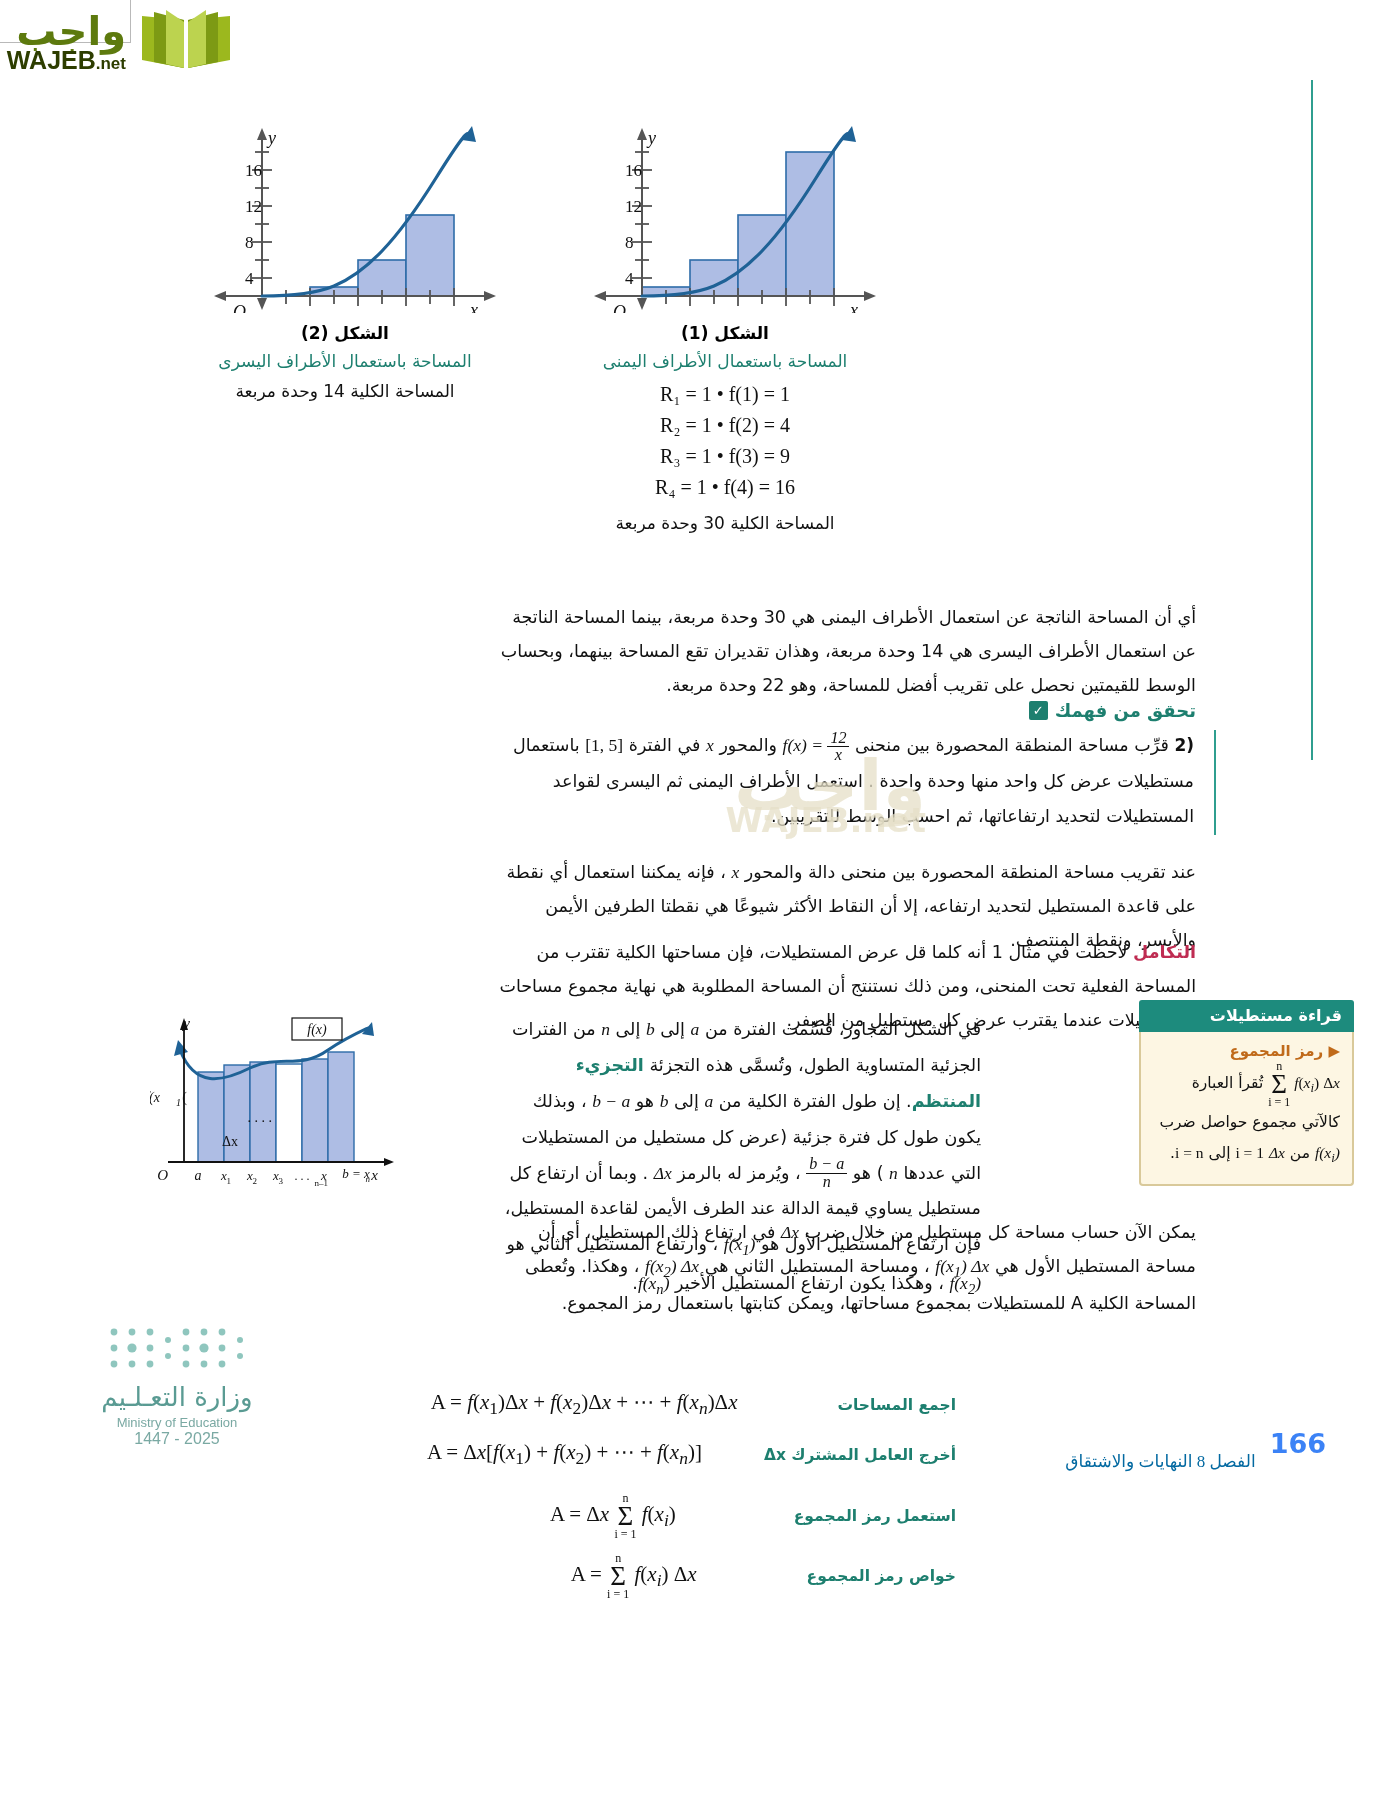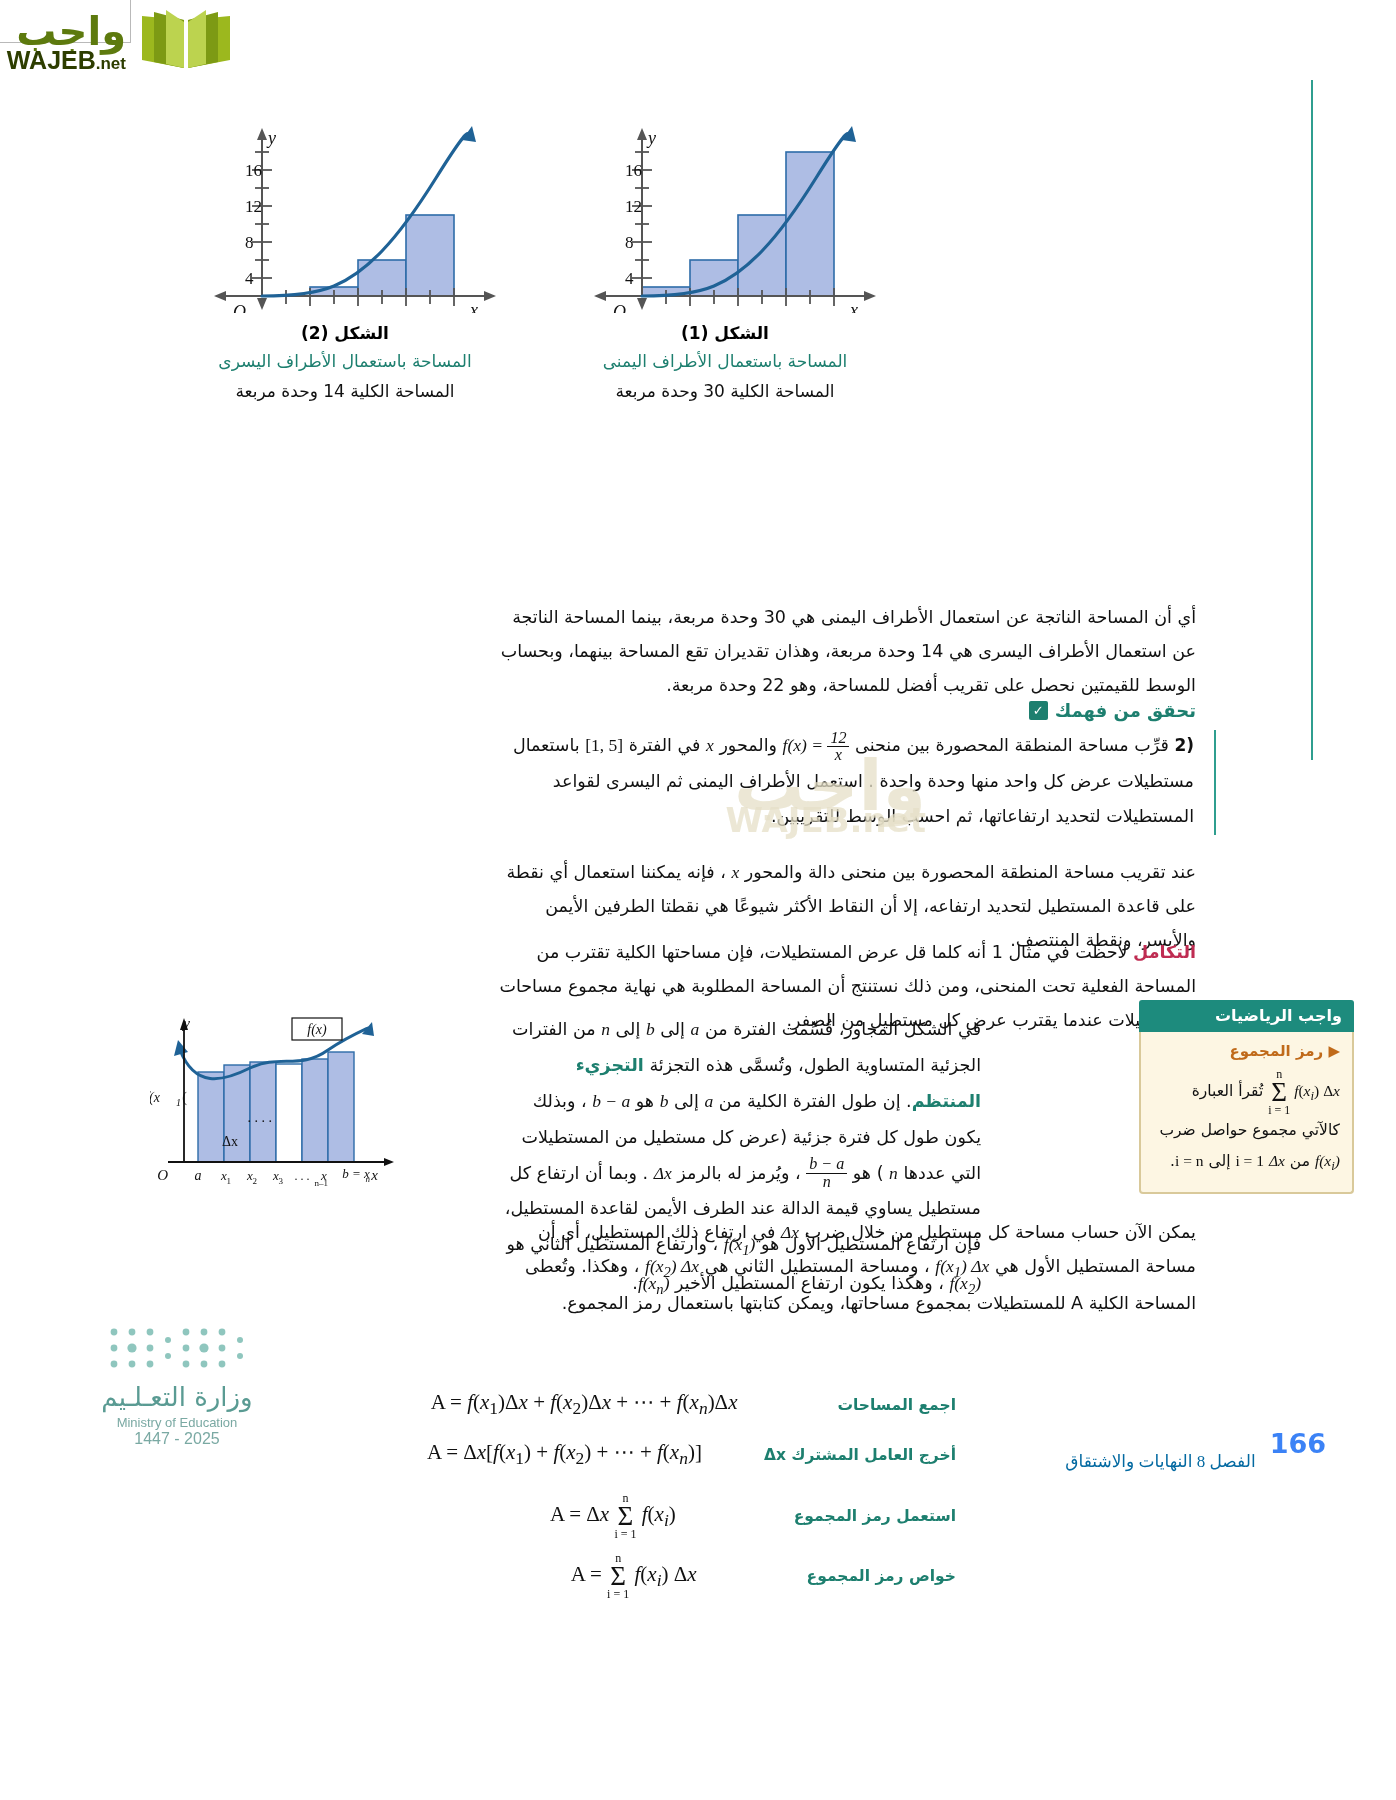--- a/index.html
+++ b/index.html
@@ -89,21 +89,21 @@
     background:#1d8b7d; color:#fff; padding:6px 12px 7px 12px;
     font-family:"DejaVu Sans","Liberation Sans",sans-serif; font-size:16px; font-weight:bold;
     border-radius:3px 3px 0 0; position:relative; z-index:2;
   }
   .sidebox .body {
     background:#fdf6e3; border:2px solid #d9c99a; border-top:none;
     padding:10px 12px 14px 12px; border-radius:0 0 4px 4px;
   }
   .sidebox .sub {
     font-family:"DejaVu Sans","Liberation Sans",sans-serif;
-    font-size:15px; font-weight:bold; color:#c06a1a; margin-bottom:8px;
+    font-size:15px; font-weight:bold; color:#c06a1a; margin-bottom:0;
   }
   .sidebox .txt {
     font-family:"DejaVu Sans","Liberation Sans",sans-serif;
     font-size:15.5px; line-height:1.9; color:#111; text-align:right;
   }
 
   
   .sumwrap { display:inline-block; vertical-align:middle; text-align:center; direction:ltr;
      font-family:"Liberation Serif",serif; line-height:1; }
   .sumwrap .top { display:block; font-size:12px; }
@@ -258,20 +258,26 @@
       <text x="206" y="206" text-anchor="middle" font-family="Liberation Serif, serif" font-size="17" fill="#111">3</text>
       <text x="254" y="206" text-anchor="middle" font-family="Liberation Serif, serif" font-size="17" fill="#111">4</text>
       <text x="278" y="198" font-family="Liberation Serif, serif" font-style="italic" font-size="18" fill="#111">x</text>
       <text x="46" y="200" font-family="Liberation Serif, serif" font-style="italic" font-size="18" fill="#111">O</text>
       <polygon points="62,192 57,180 67,180" fill="#555"></polygon>
       <path d="M62,178 Q110,178 134,168 T182,133 T236,60 T268,16" fill="none" stroke="#1f6296" stroke-width="3.2" stroke-linecap="round"></path>
       <polygon points="272,8 262,22 276,24" fill="#1f6296"></polygon>
     </svg>
     <div class="fig-caption">الشكل (1)</div>
     <div class="fig-sub">المساحة باستعمال الأطراف اليمنى</div>
+    <div class="formula-list">
+      <div>R₁ = 1 • f(1) = 1</div>
+      <div>R₂ = 1 • f(2) = 4</div>
+      <div>R₃ = 1 • f(3) = 9</div>
+      <div>R₄ = 1 • f(4) = 16</div>
+    </div>
     <div class="total-line">المساحة الكلية 30 وحدة مربعة</div>
   </div>
 
   <div class="para r" style="right:200px; top:600px; width:705px;">أي أن المساحة الناتجة عن استعمال الأطراف اليمنى هي 30 وحدة مربعة، بينما المساحة الناتجة عن استعمال الأطراف اليسرى هي 14 وحدة مربعة، وهذان تقديران تقع المساحة بينهما، وبحساب الوسط للقيمتين نحصل على تقريب أفضل للمساحة، وهو 22 وحدة مربعة.</div>
 
   <div class="check-head" style="right:200px; top:700px;">
     <span>تحقق من فهمك</span>
     <span class="check-box">✓</span>
   </div>
 
@@ -299,21 +305,21 @@
     <span>، فإنه يمكننا استعمال أي نقطة على قاعدة المستطيل</span>
     <span>لتحديد ارتفاعه، إلا أن النقاط الأكثر شيوعًا هي نقطتا الطرفين الأيمن والأيسر، ونقطة المنتصف.</span>
   </div>
 
   <div class="para r" style="right:200px; top:935px; width:705px;">
     <span class="kw-red">التكامل</span>
     <span>لاحظت في مثال 1 أنه كلما قل عرض المستطيلات، فإن مساحتها الكلية تقترب من المساحة الفعلية تحت المنحنى، ومن ذلك نستنتج أن المساحة المطلوبة هي نهاية مجموع مساحات المستطيلات عندما يقترب عرض كل مستطيل من الصفر.</span>
   </div>
 
   <div class="sidebox" style="right:42px; top:1000px;">
-    <div class="tab">واجب الرياضيات</div>
+    <div class="tab">قراءة مستطيلات</div>
     <div class="body">
       <div class="sub">
         <span style="color:#c06a1a;">▶</span>
         <span>رمز المجموع</span>
       </div>
       <div class="txt">
         <span dir="ltr" class="mn">
           <span class="sumwrap">
             <span class="top">n</span>
             <span class="sig">Σ</span>

